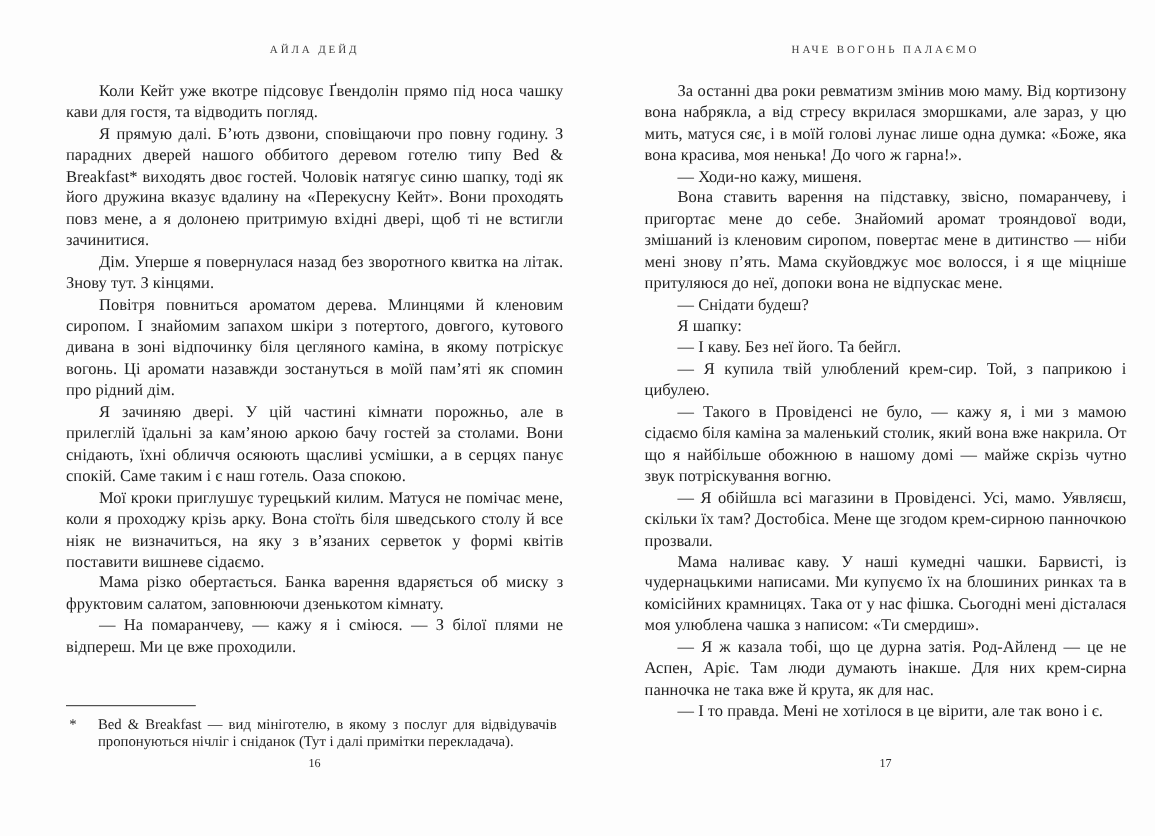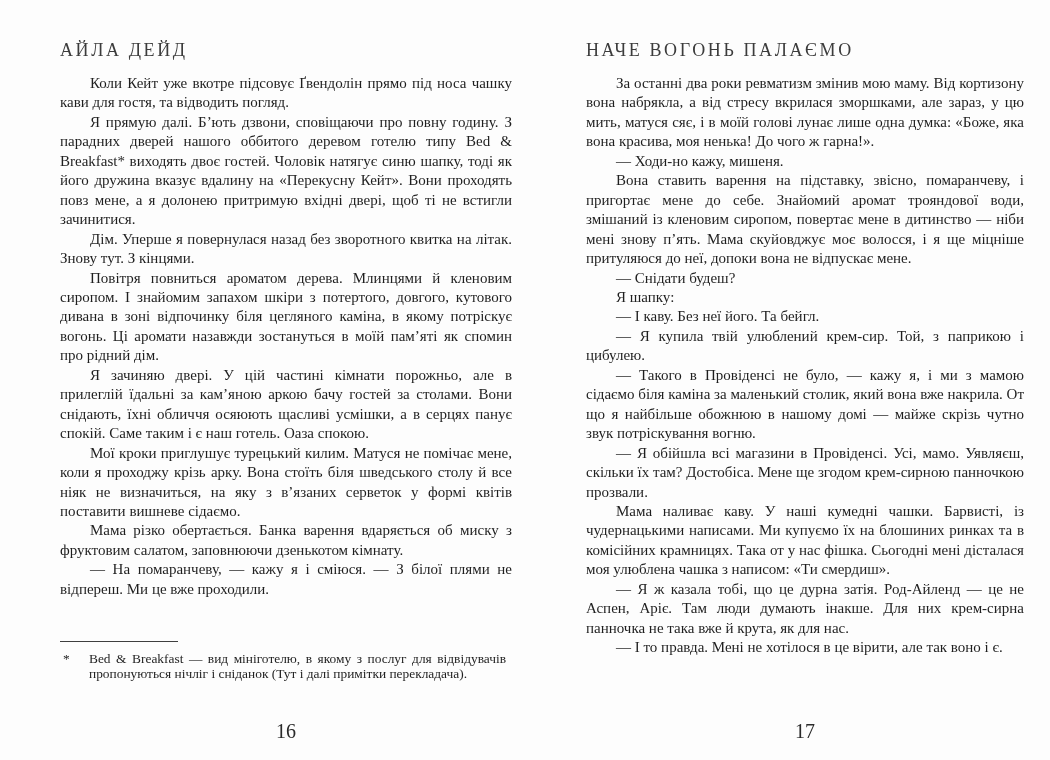--- a/index.html
+++ b/index.html
@@ -21,22 +21,22 @@
     height: 760px;
   }
   #left-page  { left: 60px;  width: 452px; }
   #right-page { left: 586px; width: 438px; }
 
   .running-head {
     position: absolute;
     top: 40px;
     left: 0;
     right: 0;
-    text-align: left;
-    font-size: 18px;
+    text-align: center;
+    font-size: 10px;
     letter-spacing: 2.6px;
     color: #3c3c3c;
     white-space: nowrap;
   }
   .body-text {
     position: absolute;
     top: 74px;
     left: 0;
     right: 0;
     font-size: 15px;
@@ -70,25 +70,25 @@
     flex: none;
     width: 26px;
     padding-left: 3px;
   }
   .footnote-text {
     flex: 1;
     text-align: justify;
   }
   .page-number {
     position: absolute;
-    top: 720px;
+    top: 688px;
     left: 0;
     right: 0;
     text-align: center;
-    font-size: 20px;
+    font-size: 11px;
     color: #2a2a2a;
   }
 </style>
 </head>
 <body>
 
 <div class="page" id="left-page">
   <div class="running-head">АЙЛА ДЕЙД</div>
   <div class="body-text">
       <p class="para"><span>Коли Кейт уже вкотре підсовує Ґвендолін прямо під носа чашку кави для гостя, та відводить погляд.</span></p>

